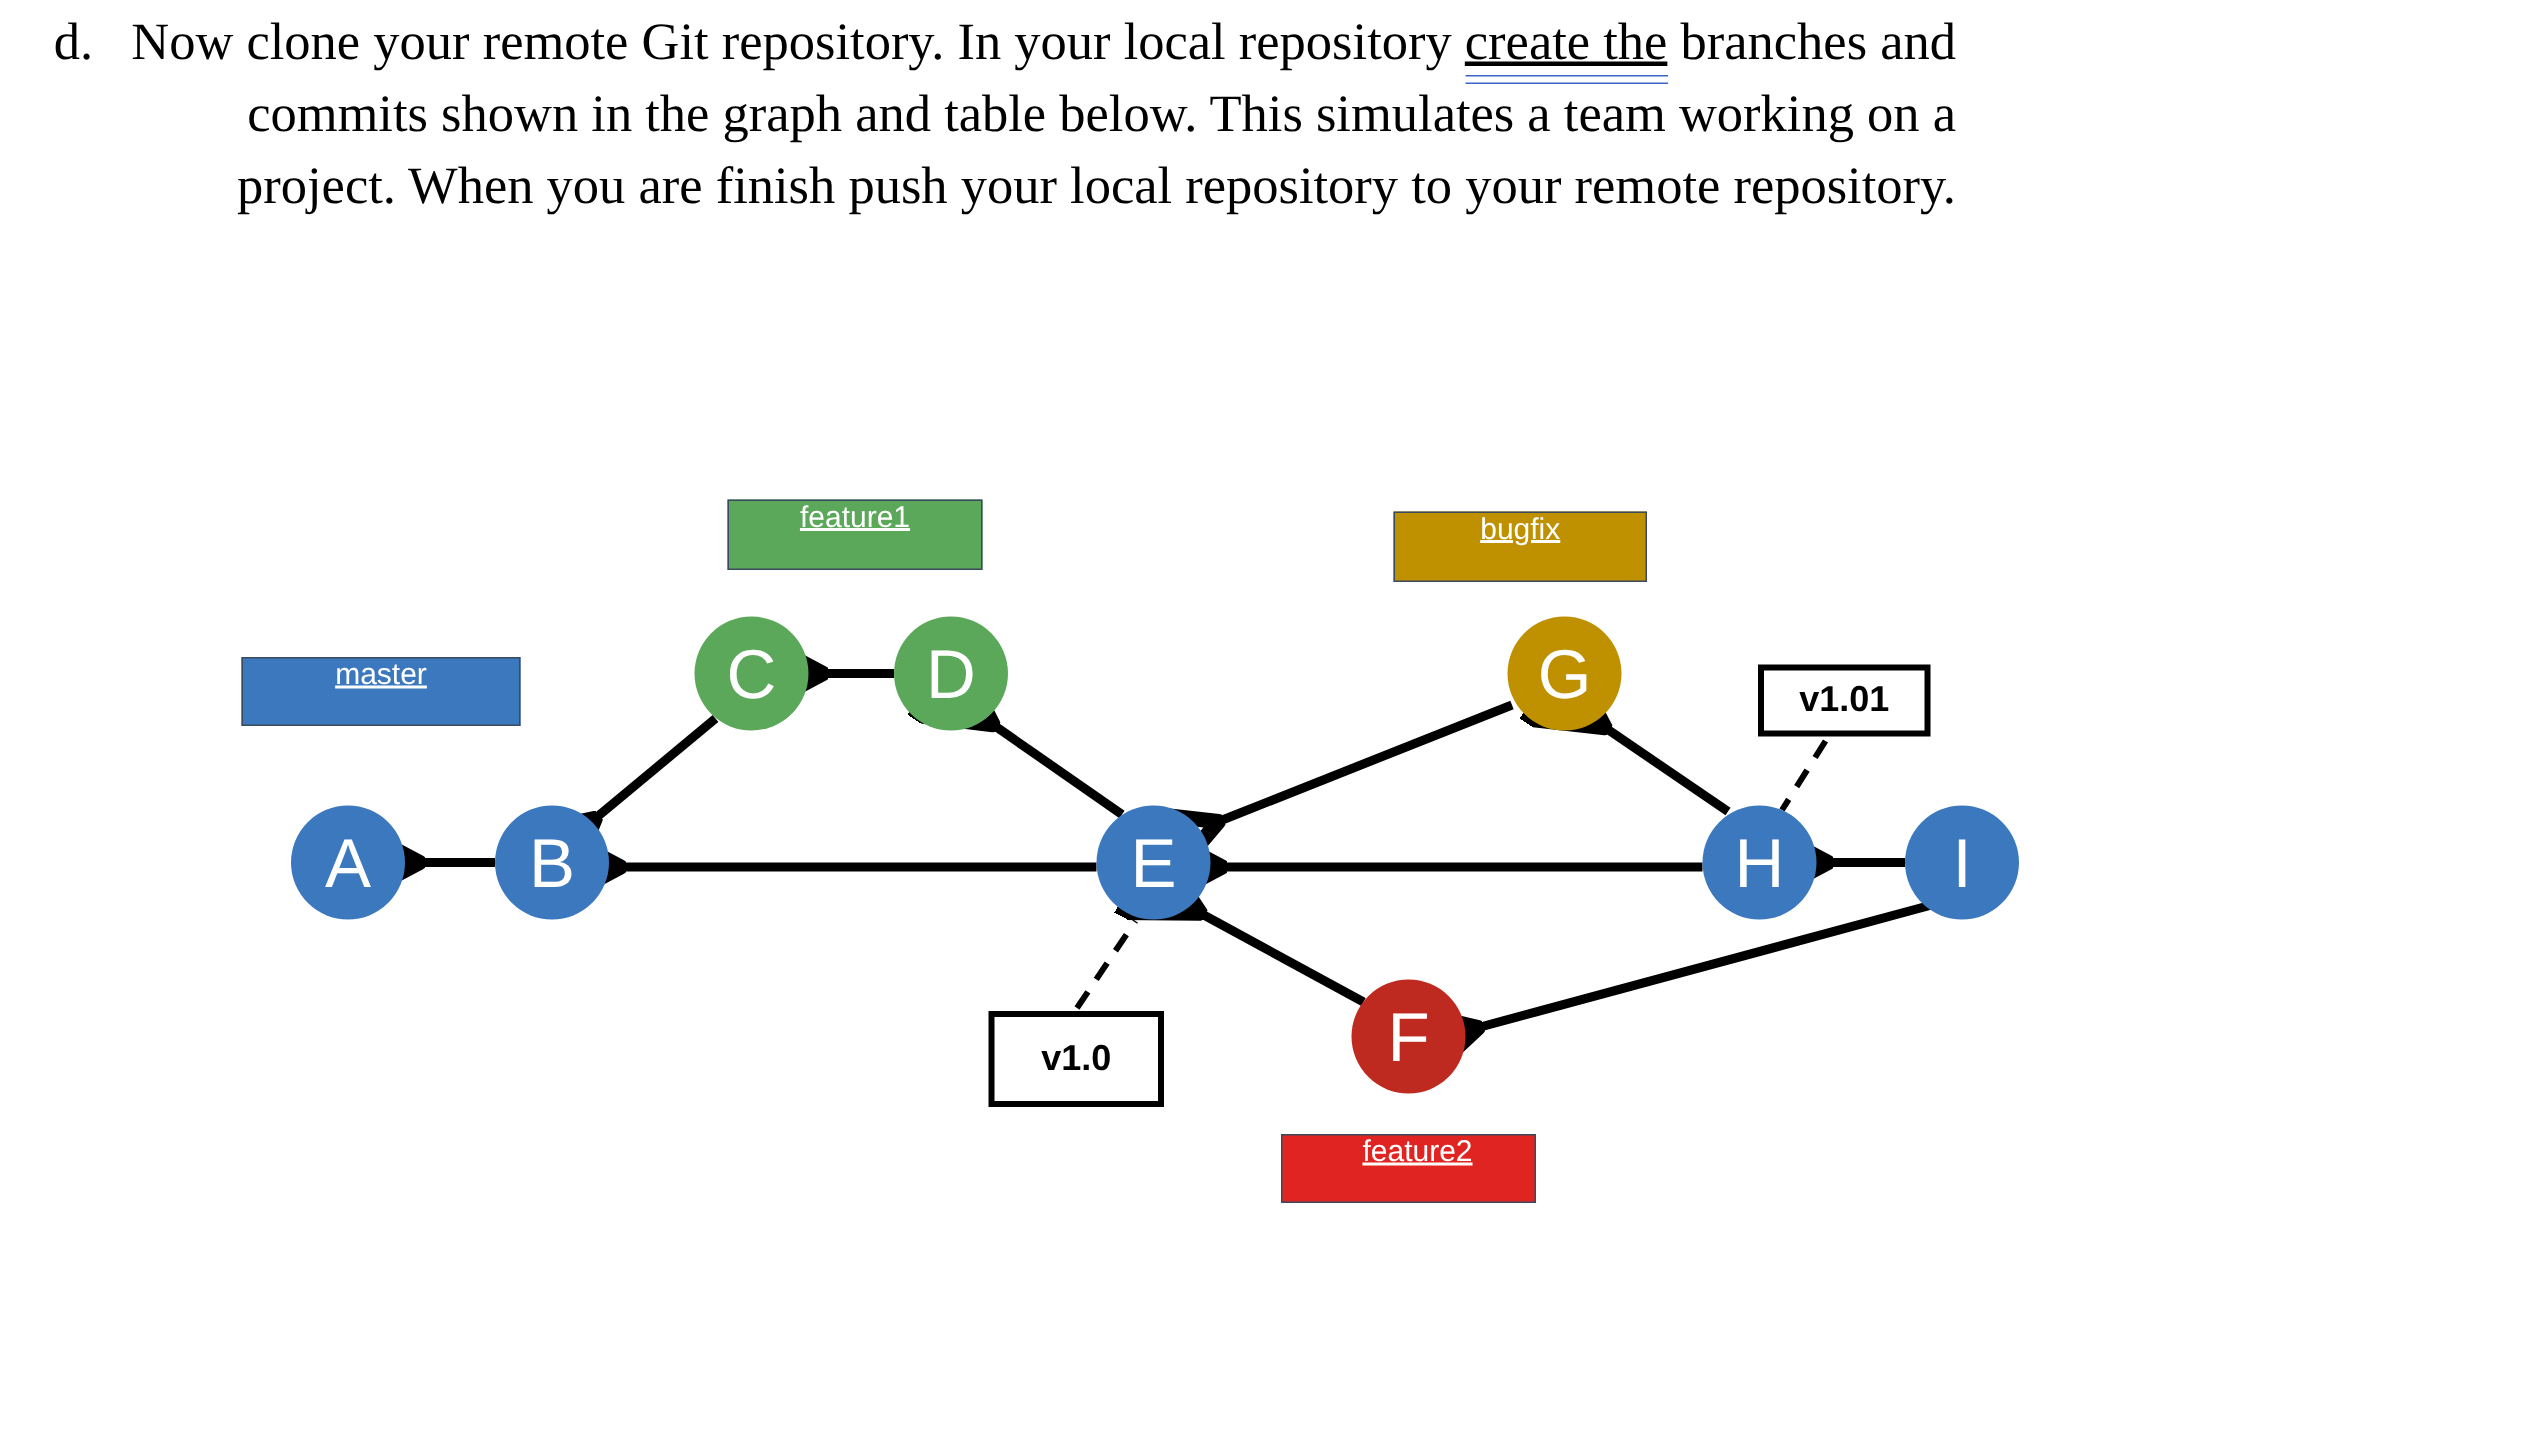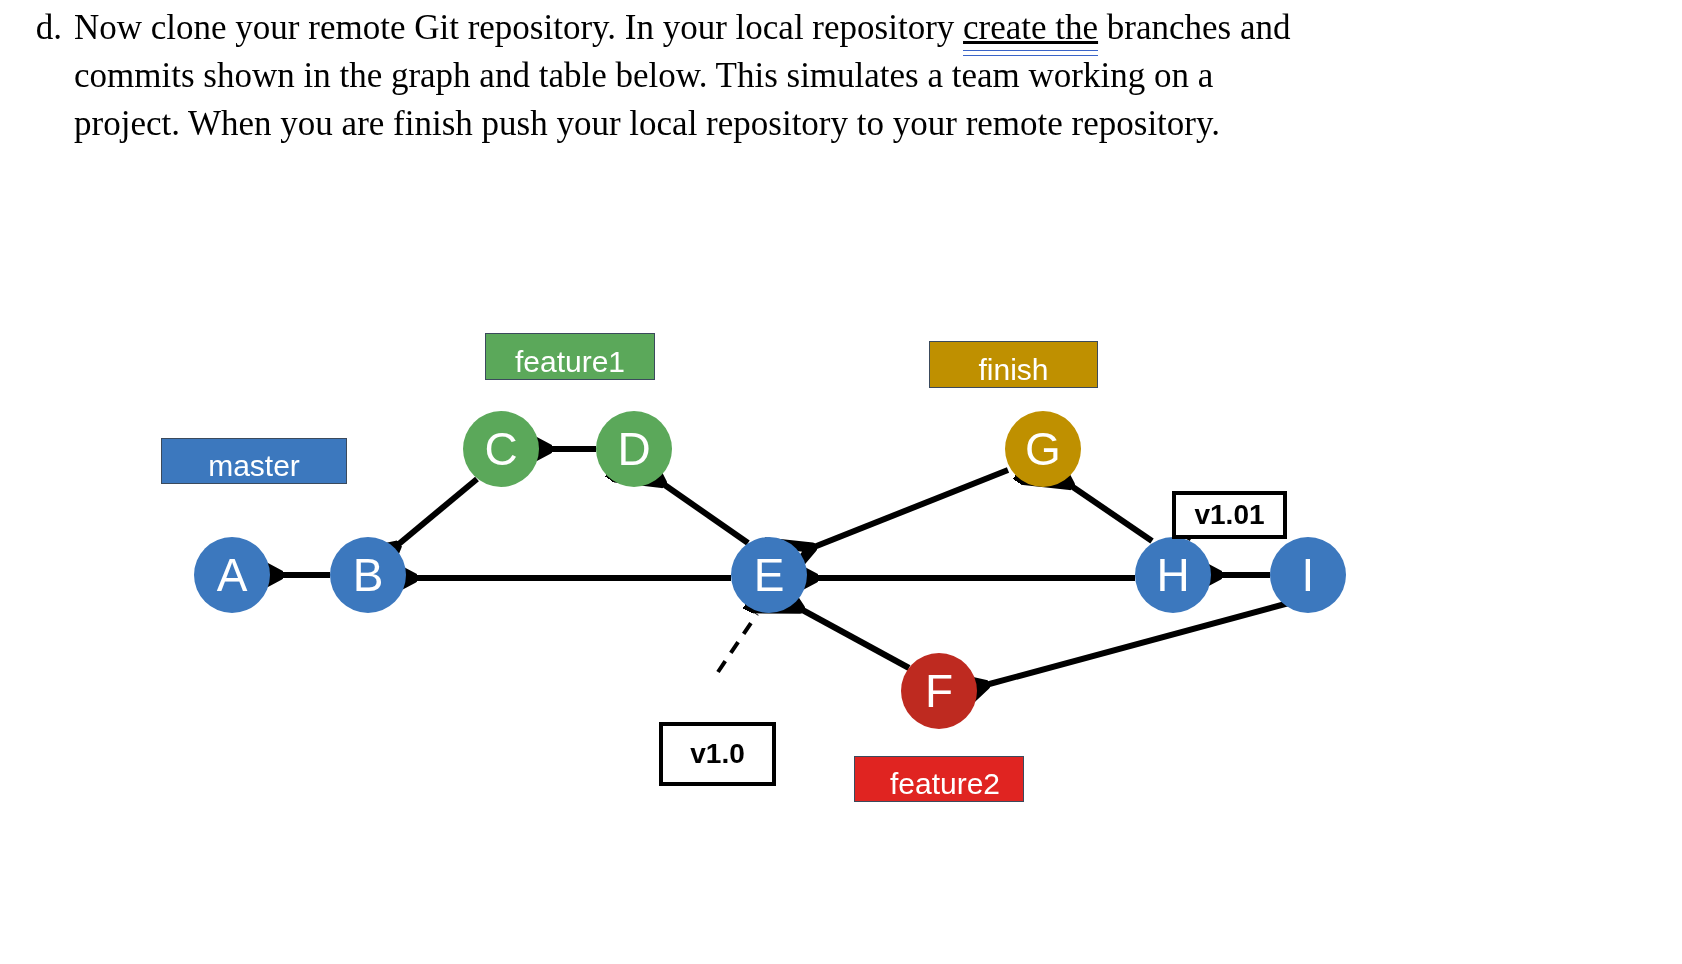--- a/index.html
+++ b/index.html
@@ -35,21 +35,21 @@
     text-align: right;
     flex: 0 0 62px;
     padding-right: 12px;
     font-family: "Liberation Serif", serif;
     font-size: 35px;
     line-height: 48px;
   }
   .para-body {
     flex: 1 1 auto;
     max-width: 1230px;
-    text-align: left;
+    text-align: right;
   }
   .grammar-underline {
     text-decoration: underline;
     text-decoration-color: #000000;
     text-underline-offset: 2px;
     position: relative;
     white-space: nowrap;
   }
   .grammar-underline::after {
     content: "";
@@ -88,44 +88,44 @@
     font-family: "Liberation Sans", sans-serif;
     font-size: 46px;
     font-weight: 400;
     line-height: 1;
     box-sizing: border-box;
   }
 
   .branch-label {
     position: absolute;
     display: flex;
-    align-items: flex-end;
+    align-items: flex-start;
     justify-content: center;
     color: #ffffff;
     font-family: "Liberation Sans", sans-serif;
-    font-size: 30px;
+    font-size: 20px;
     font-weight: 400;
     border: 1.5px solid #3B4A5C;
     box-sizing: border-box;
     letter-spacing: 0px;
+    text-decoration: underline;
   }
 
   .tag-box {
     position: absolute;
     display: flex;
     align-items: center;
     justify-content: center;
     background: #ffffff;
     color: #000000;
     font-family: "Liberation Sans", sans-serif;
-    font-size: 28px;
+    font-size: 24px;
     font-weight: bold;
     border: 4px solid #000000;
     box-sizing: border-box;
-    margin-top: 48px;
   }
 </style>
 </head>
 <body>
 
 <div id="doc-text">
 
   <div class="para-row" style="margin-top:28px;">
     <div class="para-marker">d.</div>
     <div class="para-body"><span>Now clone your remote Git repository. In your local repository </span><span class="grammar-underline">create the</span><span> branches and commits shown in the graph and table below. This simulates a team working on a project. When you are finish push your local repository to your remote repository.</span></div>
@@ -195,21 +195,21 @@
     <span>I</span>
   </div>
 
   <div class="branch-label" style="left:161px; top:438px; width:186px; height:46px; background:#3C78BE;">
     <span>master</span>
   </div>
   <div class="branch-label" style="left:485px; top:333px; width:170px; height:47px; background:#5BA85A;">
     <span>feature1</span>
   </div>
   <div class="branch-label" style="left:929px; top:341px; width:169px; height:47px; background:#BF9000;">
-    <span>finish</span>
+    <span>bugfix</span>
   </div>
   <div class="branch-label" style="left:854px; top:756px; width:170px; height:46px; background:#E02421;padding-left:12px;">
     <span>feature2</span>
   </div>
 
   <div class="tag-box" style="left:659px; top:674px; width:117px; height:64px;">
     <span>v1.0</span>
   </div>
   <div class="tag-box" style="left:1172px; top:443px; width:115px; height:48px;">
     <span>v1.01</span>

